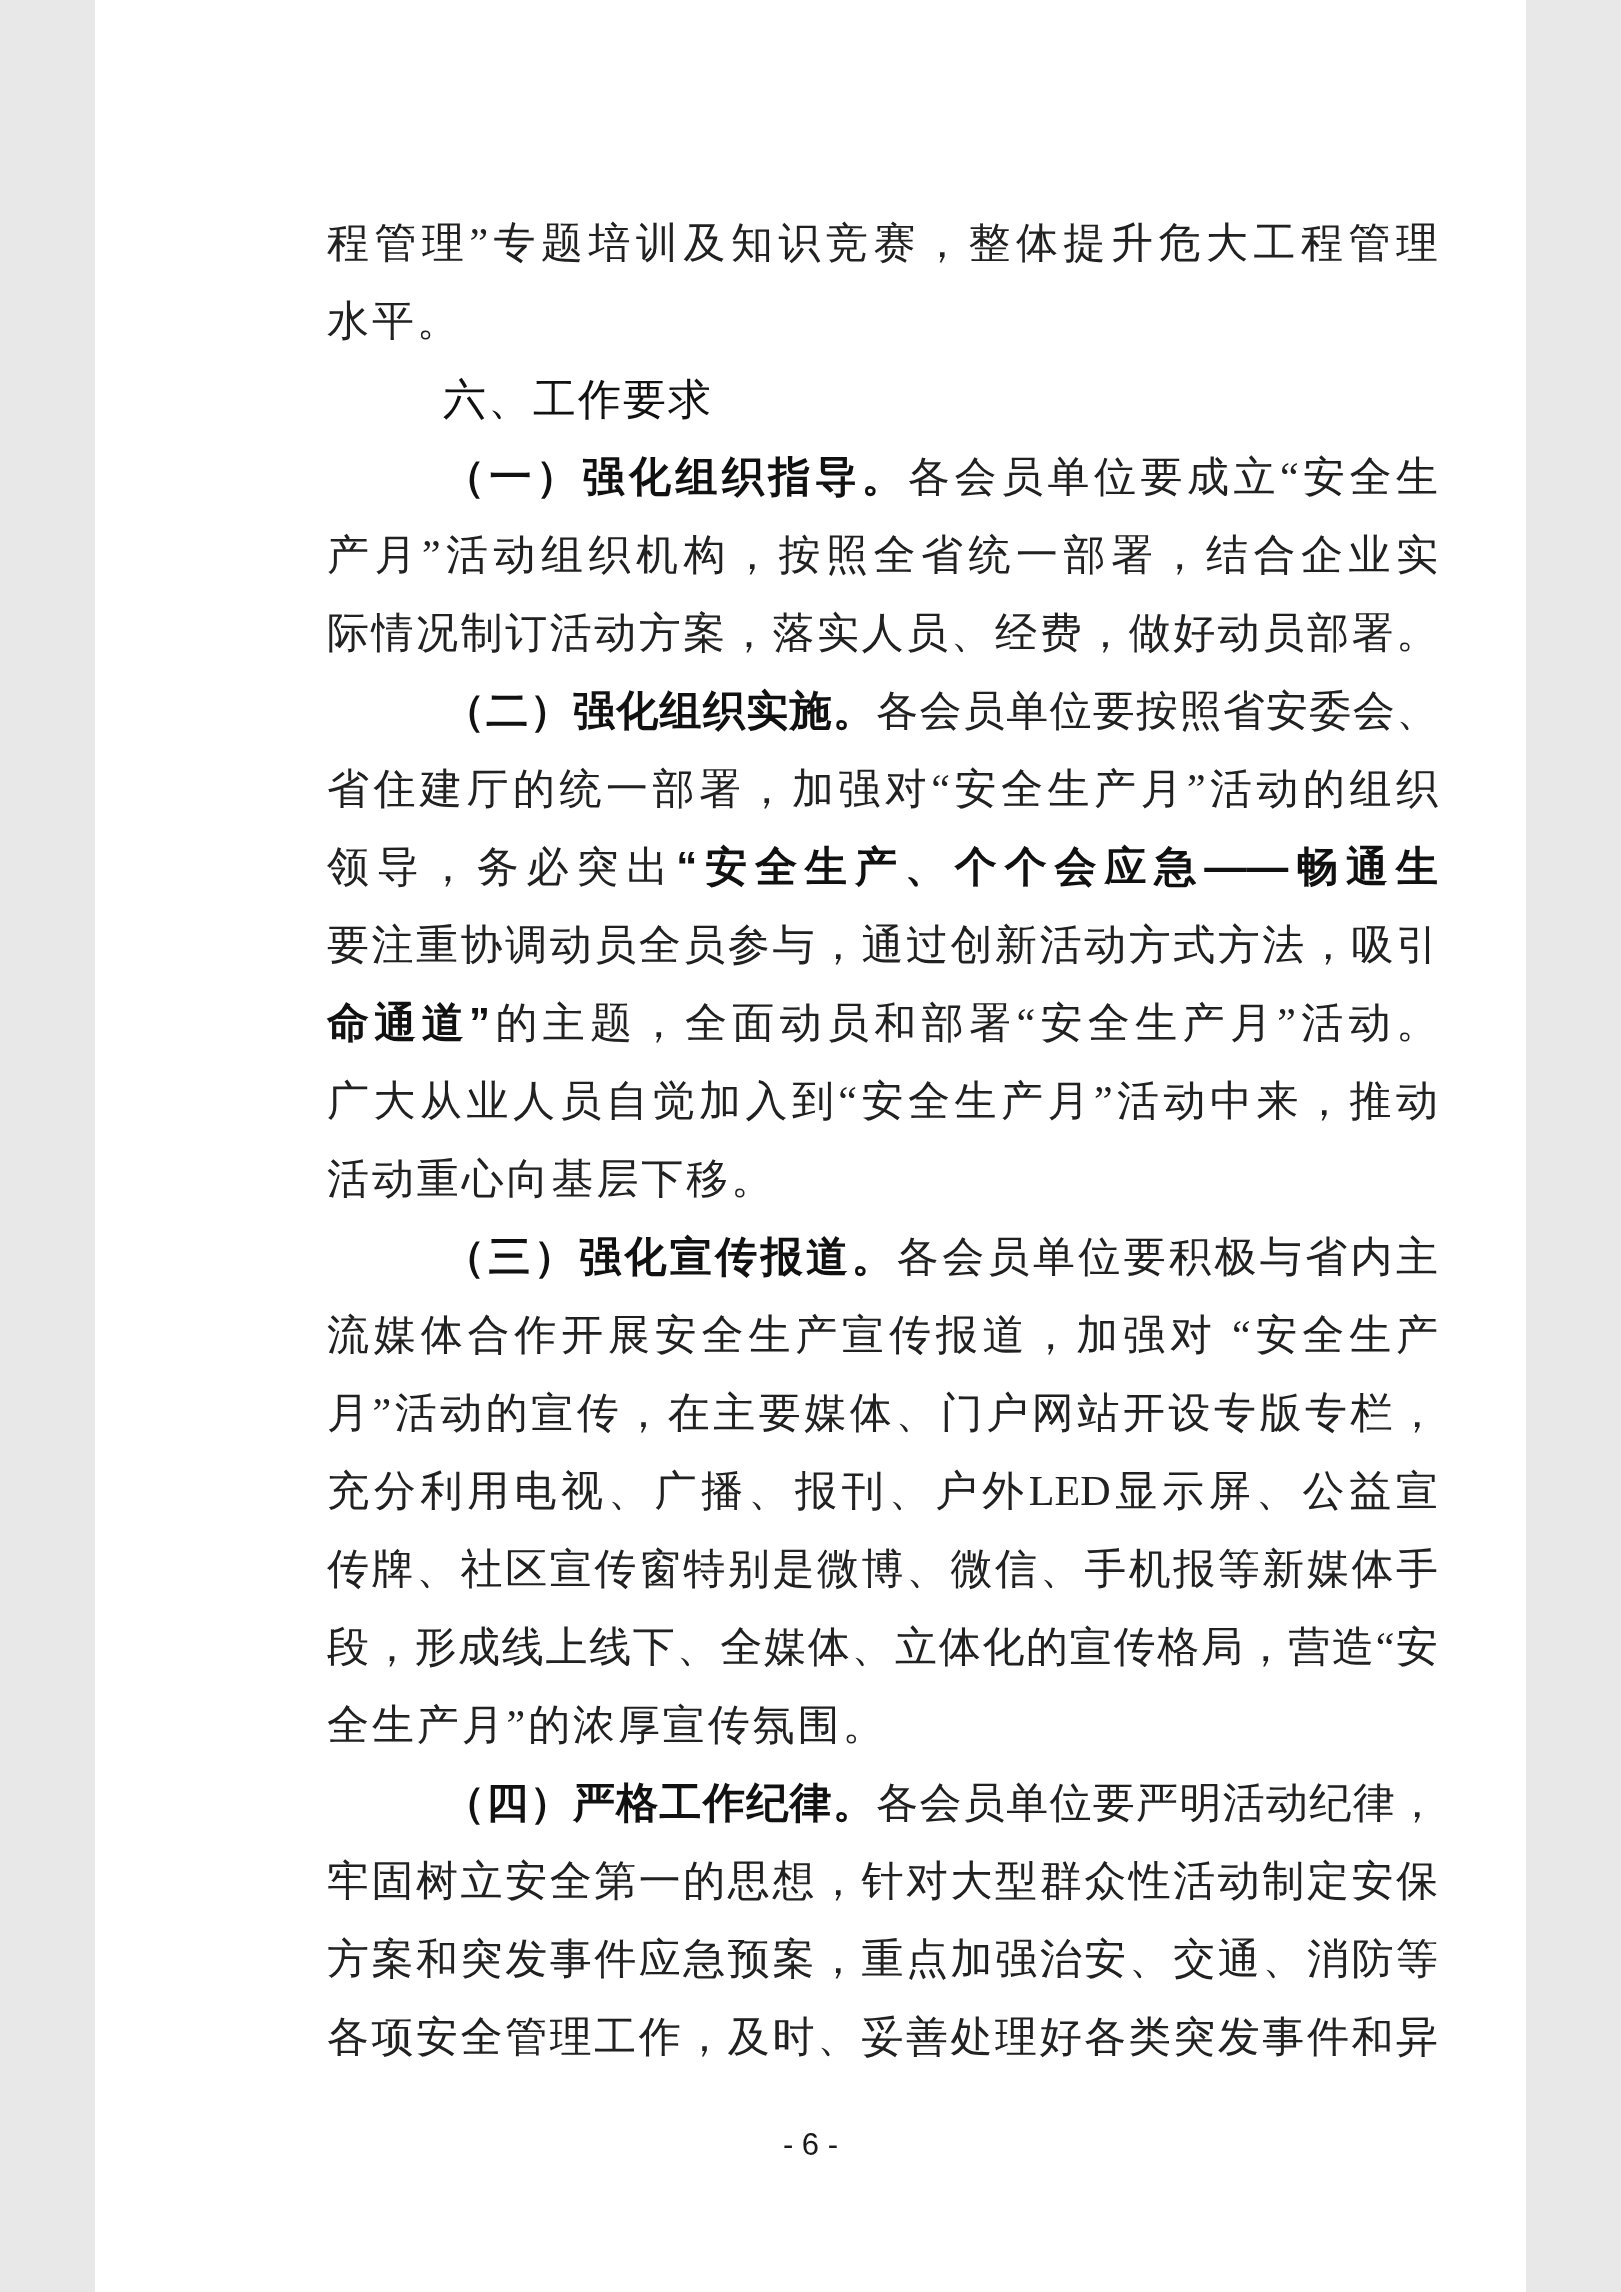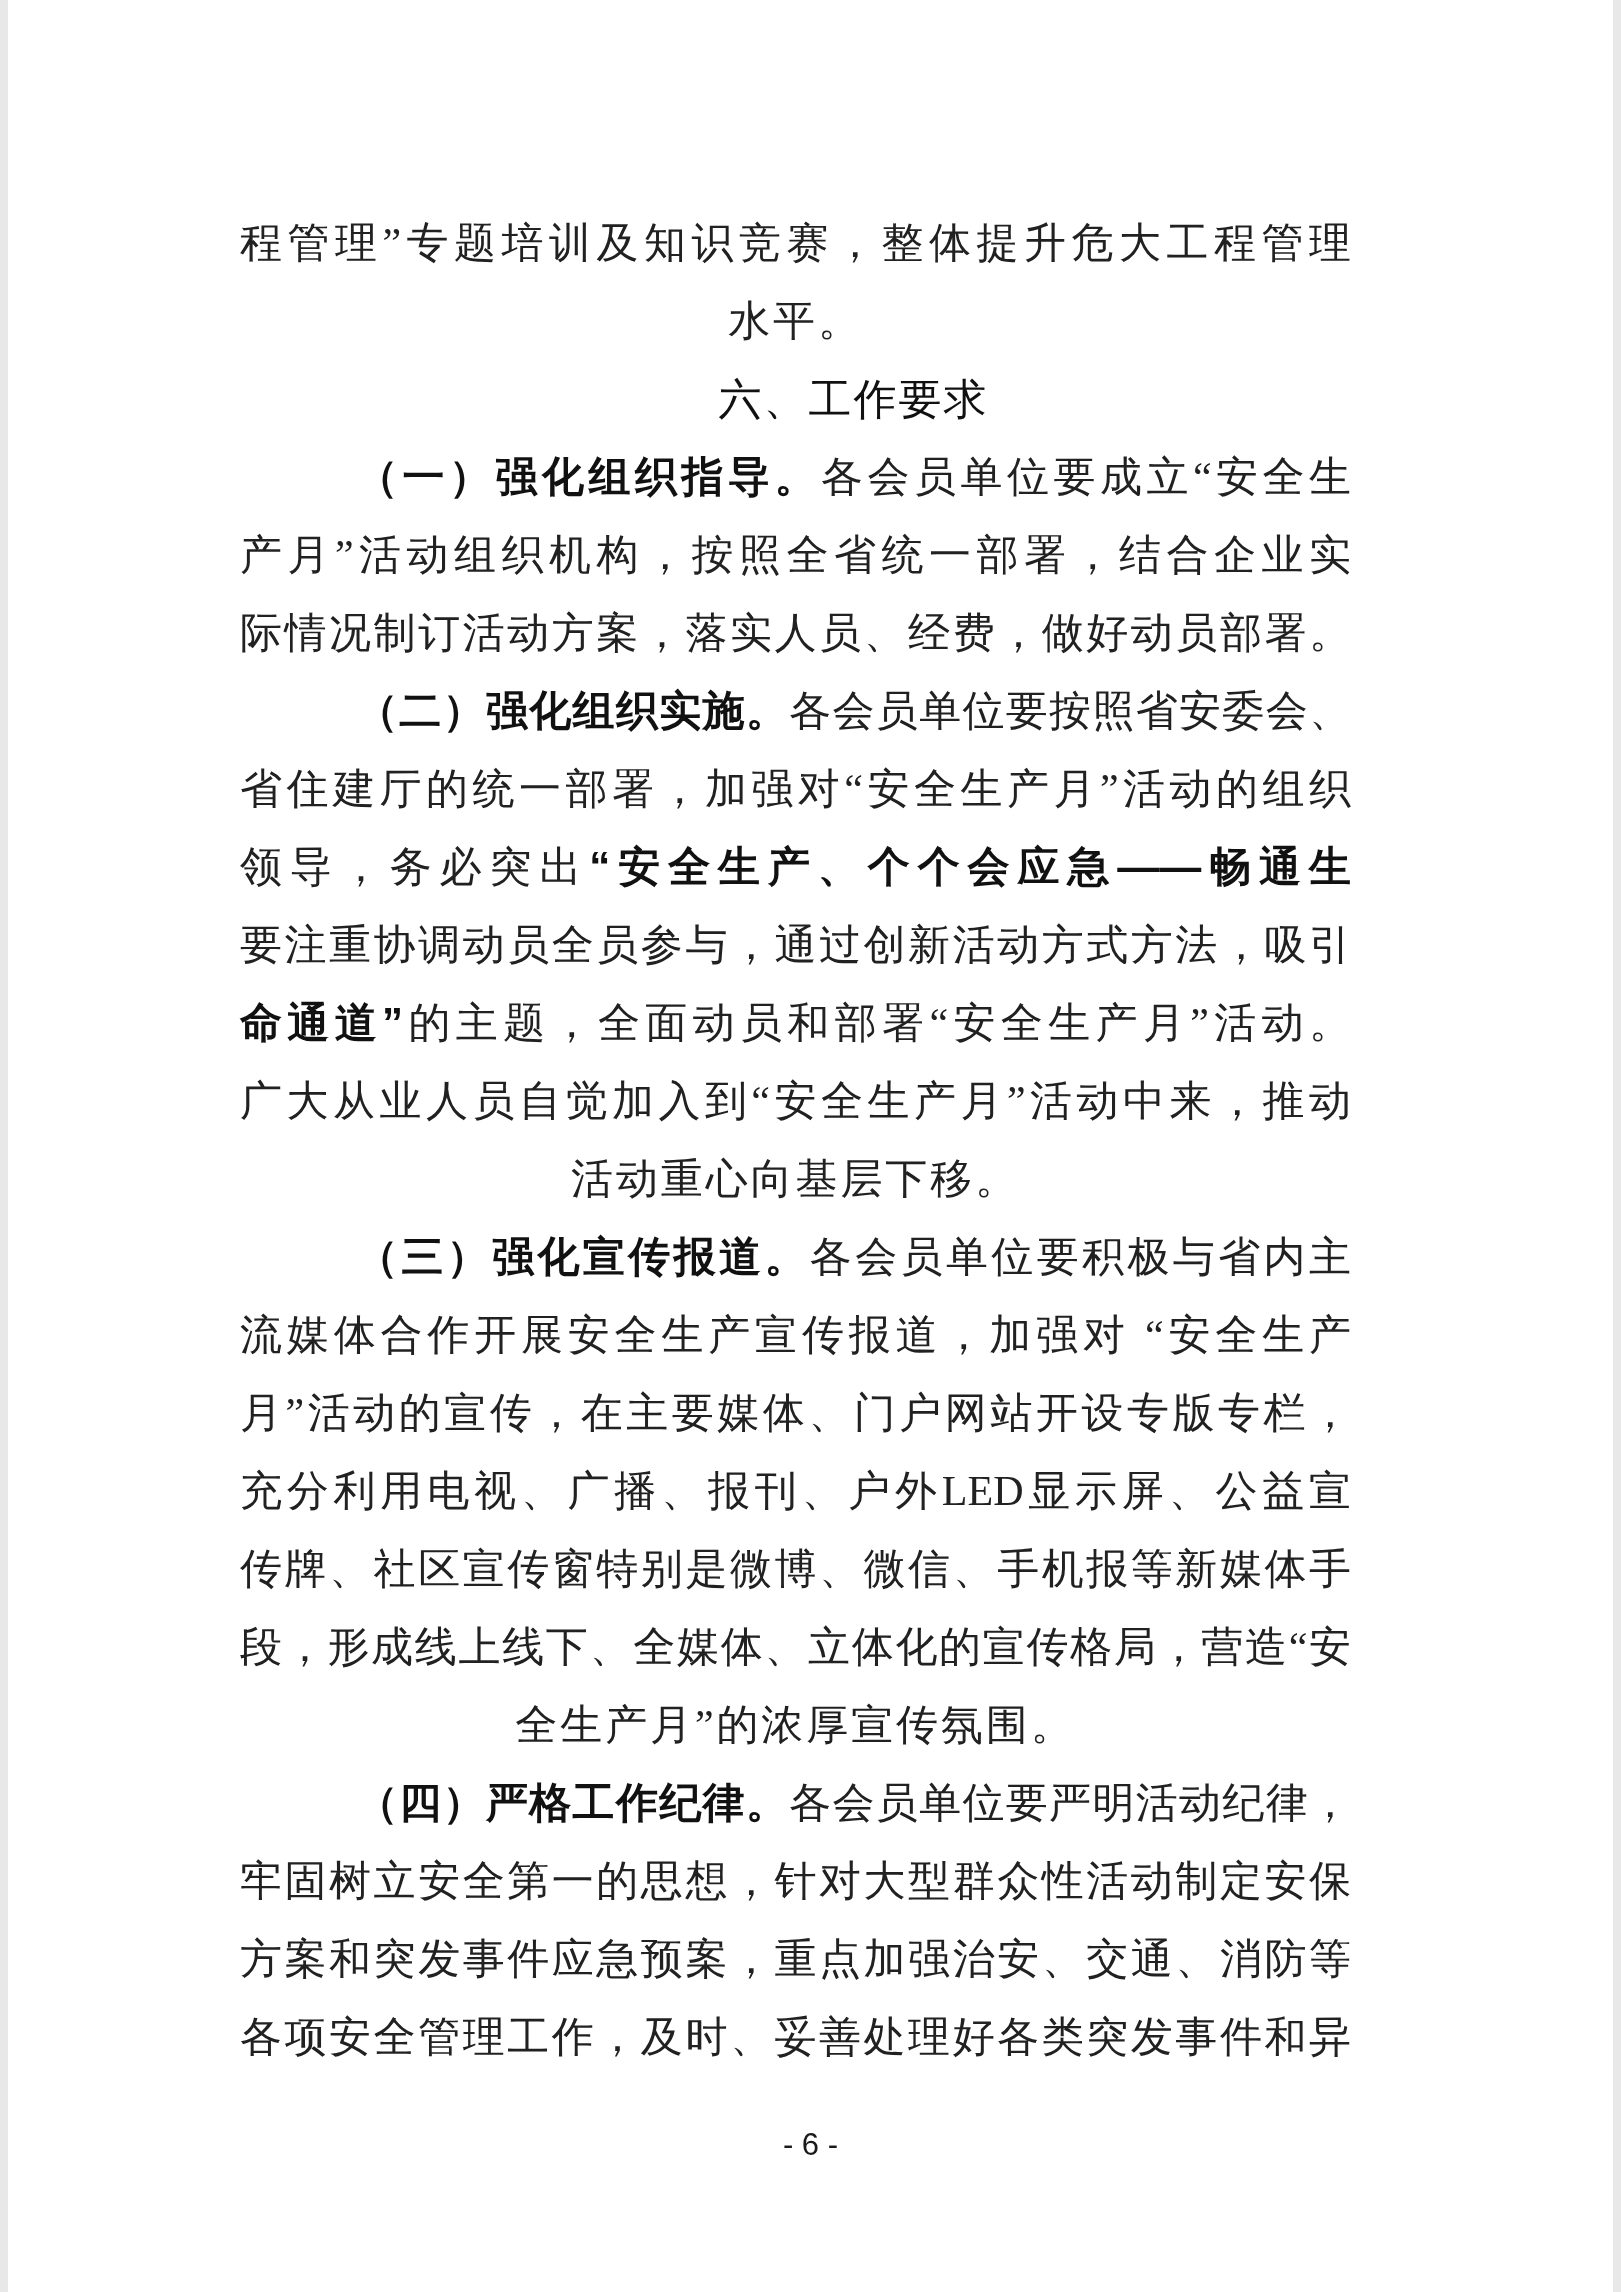--- a/index.html
+++ b/index.html
@@ -3,39 +3,39 @@
 <meta charset="utf-8">
 <style>
   :root {
     --bg: #ffffff;
     --text: #212121;
     --bold-text: #111111;
   }
   html, body { margin: 0; padding: 0; background: #e8e8e8; }
   .page {
     position: relative;
-    width: 1605px;
+    width: 1431px;
     height: 2293px;
     margin: 0 auto;
     background: var(--bg);
     color: var(--text);
     font-family: "Liberation Serif", "DejaVu Serif", serif;
     overflow: hidden;
   }
   .content {
     position: absolute;
     left: 232px;
     top: 204px;
     width: 1111px;
   }
   .line {
     height: 78px;
     line-height: 78px;
     font-size: 42px;
-    text-align: center;
+    text-align: left;
     letter-spacing: 2.9px;
     white-space: normal;
     overflow: visible;
   }
   .line.j {
     letter-spacing: 0;
     text-align: justify;
     text-align-last: justify;
     text-justify: inter-character;
   }

